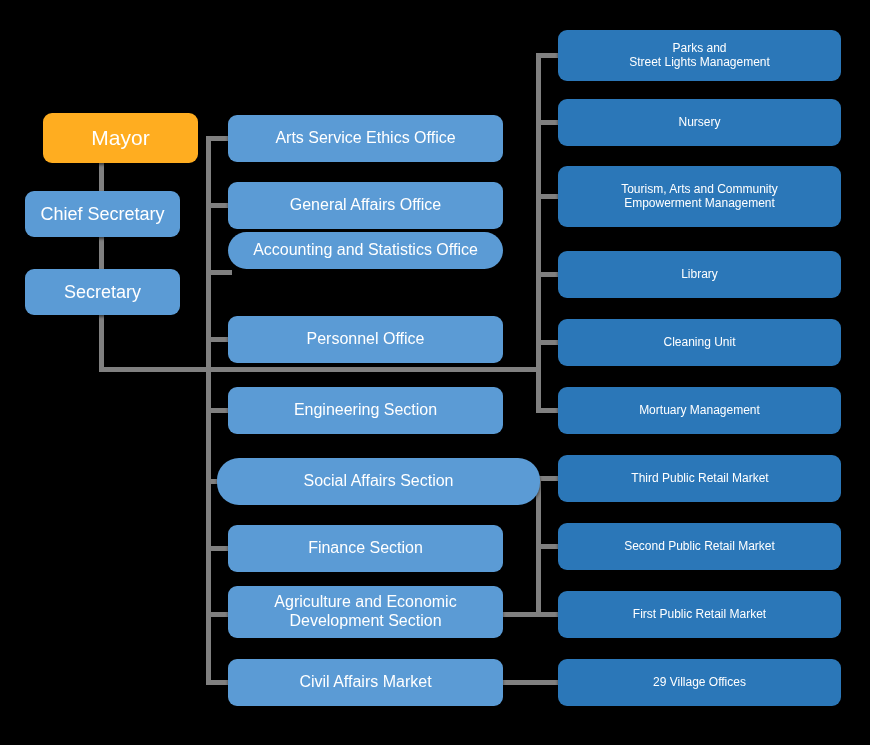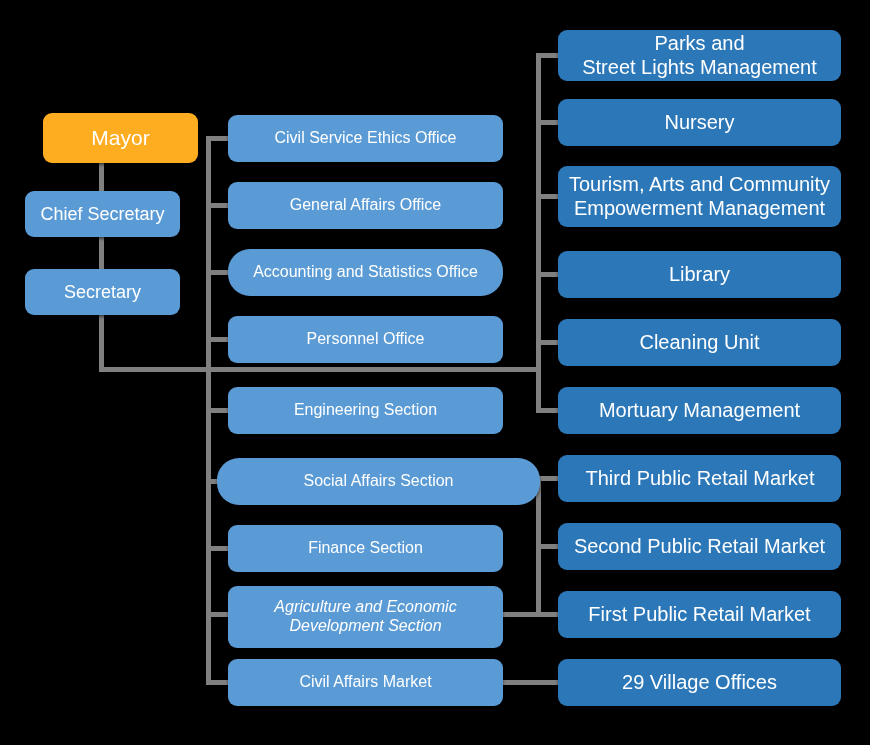--- a/index.html
+++ b/index.html
@@ -44,21 +44,21 @@
   .node.lvl1 {
     background: #5b9bd5;
     font-size: 18px;
   }
   .node.lvl2 {
     background: #5b9bd5;
     font-size: 16px;
   }
   .node.lvl3 {
     background: #2b77b8;
-    font-size: 20px;
+    font-size: 12px;
   }
 </style>
 </head>
 <body>
 
 <div id="chart">
 
   <div class="line" style="left:99px; top:163px; width:5px; height:207px;"></div>
 
   <div class="line" style="left:99px; top:367px; width:112px; height:5px;"></div>
@@ -93,28 +93,28 @@
   <div class="line" style="left:536px; top:476px; width:26px; height:5px;"></div>
   <div class="line" style="left:536px; top:544px; width:26px; height:5px;"></div>
   <div class="line" style="left:536px; top:612px; width:26px; height:5px;"></div>
 
   <div class="line" style="left:503px; top:680px; width:59px; height:5px;"></div>
 
   <div class="node root" style="left:25px; top:113px; width:155px; height:50px;margin-left:18px;">Mayor</div>
   <div class="node lvl1" style="left:25px; top:191px; width:155px; height:46px;">Chief Secretary</div>
   <div class="node lvl1" style="left:25px; top:269px; width:155px; height:46px;">Secretary</div>
 
-  <div class="node lvl2" style="left:228px; top:115px; width:275px; height:47px;">Civil Service Ethics Office</div>
+  <div class="node lvl2" style="left:228px; top:115px; width:275px; height:47px;">Arts Service Ethics Office</div>
   <div class="node lvl2" style="left:228px; top:182px; width:275px; height:47px;">General Affairs Office</div>
-  <div class="node lvl2" style="left:228px; top:249px; width:275px; height:47px;border-radius:22px;">Accounting and Statistics Office</div>
+  <div class="node lvl2" style="left:228px; top:232px; width:275px; height:37px;border-radius:22px;">Accounting and Statistics Office</div>
   <div class="node lvl2" style="left:228px; top:316px; width:275px; height:47px;">Personnel Office</div>
   <div class="node lvl2" style="left:228px; top:387px; width:275px; height:47px;">Engineering Section</div>
   <div class="node lvl2" style="left:217px; top:458px; width:323px; height:47px;border-radius:22px;">Social Affairs Section</div>
   <div class="node lvl2" style="left:228px; top:525px; width:275px; height:47px;">Finance Section</div>
-  <div class="node lvl2" style="left:228px; top:586px; width:275px; height:62px;font-style:italic;">Agriculture and Economic
+  <div class="node lvl2" style="left:228px; top:586px; width:275px; height:52px;">Agriculture and Economic
 Development Section</div>
   <div class="node lvl2" style="left:228px; top:659px; width:275px; height:47px;">Civil Affairs Market</div>
 
   <div class="node lvl3" style="left:558px; top:30px; width:283px; height:51px;">Parks and
 Street Lights Management</div>
   <div class="node lvl3" style="left:558px; top:99px; width:283px; height:47px;">Nursery</div>
   <div class="node lvl3" style="left:558px; top:166px; width:283px; height:61px;">Tourism, Arts and Community
 Empowerment  Management</div>
   <div class="node lvl3" style="left:558px; top:251px; width:283px; height:47px;">Library</div>
   <div class="node lvl3" style="left:558px; top:319px; width:283px; height:47px;">Cleaning Unit</div>

